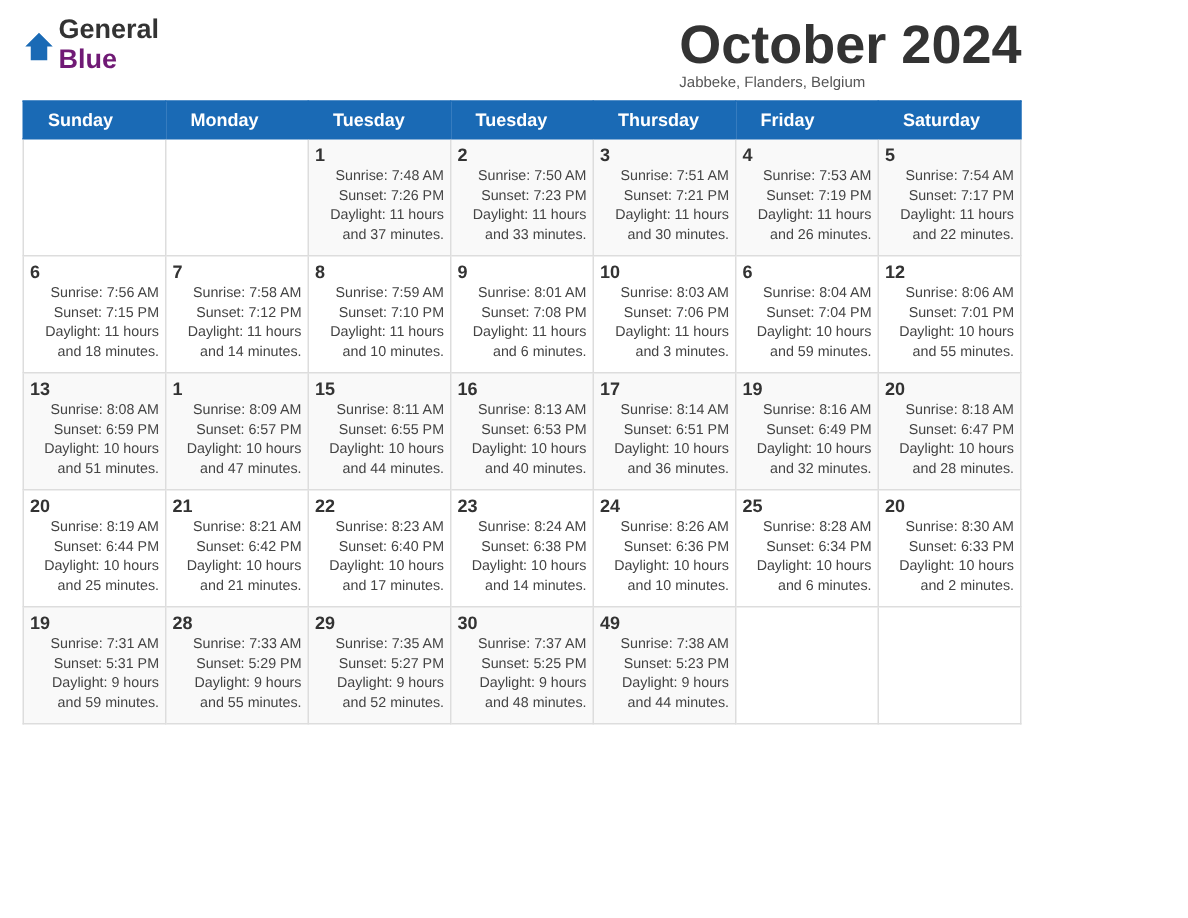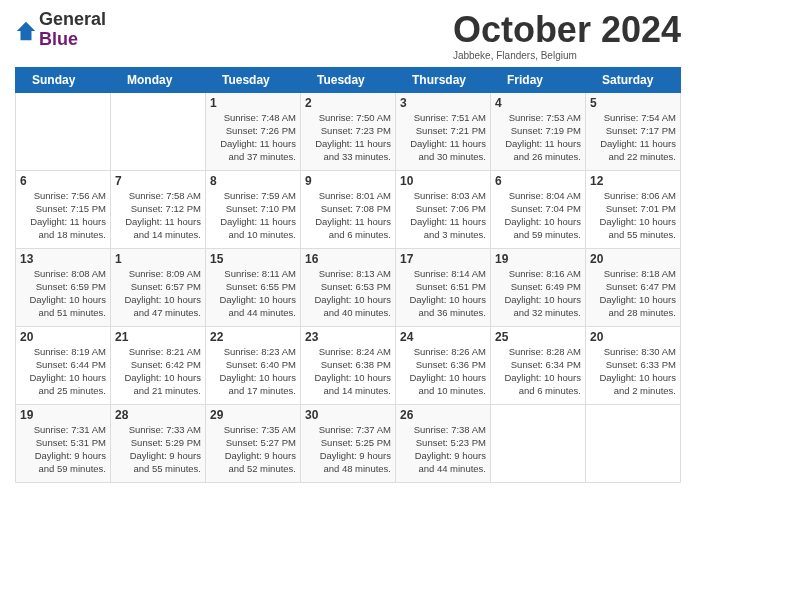--- a/index.html
+++ b/index.html
@@ -252,21 +252,21 @@
           </td>
           <td>
             <span class="day-number">29</span>
             <div class="day-info">Sunrise: 7:35 AM<br>Sunset: 5:27 PM<br>Daylight: 9 hours<br>and 52 minutes.</div>
           </td>
           <td>
             <span class="day-number">30</span>
             <div class="day-info">Sunrise: 7:37 AM<br>Sunset: 5:25 PM<br>Daylight: 9 hours<br>and 48 minutes.</div>
           </td>
           <td>
-            <span class="day-number">26</span>
+            <span class="day-number">49</span>
             <div class="day-info">Sunrise: 7:38 AM<br>Sunset: 5:23 PM<br>Daylight: 9 hours<br>and 44 minutes.</div>
           </td>
           <td class="empty-cell"></td>
           <td class="empty-cell"></td>
         </tr>
       </tbody>
   </table>
 </div>
 
 </body></html>

